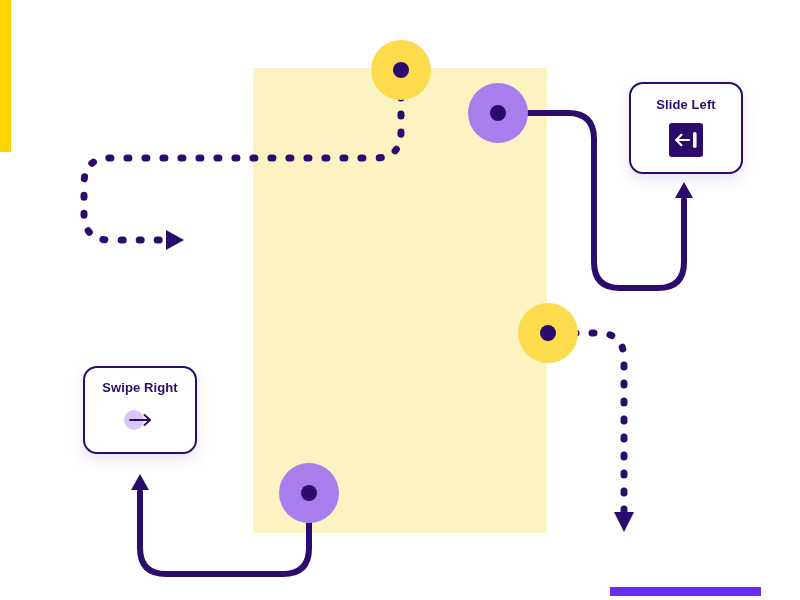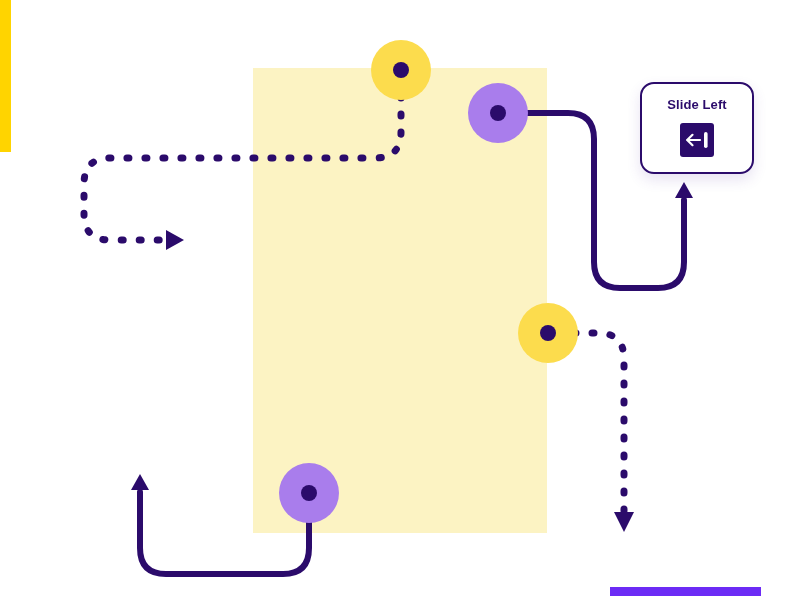--- a/index.html
+++ b/index.html
@@ -72,21 +72,20 @@
   .action-card {
     background: #ffffff;
     border: 2px solid #2B0B6B;
     border-radius: 14px;
     box-shadow: 0 6px 14px rgba(90, 60, 160, 0.14);
     display: flex;
     flex-direction: column;
     align-items: center;
     justify-content: flex-start;
     box-sizing: border-box;
-    margin-left: 11px;
   }
   .card-title {
     color: #2B0B6B;
     font-weight: bold;
     letter-spacing: 0.1px;
   }
 
   #card-slide-left {
     left: 629px; top: 82px;
     width: 114px; height: 92px;
@@ -167,14 +166,24 @@
     <div class="card-title">Slide Left</div>
     <div id="slide-left-icon">
       <svg width="26" height="20" viewBox="0 0 26 20">
         <path d="M 16,10 L 3.5,10" stroke="#ffffff" stroke-width="2.2" stroke-linecap="round" fill="none"></path>
         <path d="M 8.5,4.8 L 3.2,10 L 8.5,15.2" stroke="#ffffff" stroke-width="2.2" stroke-linecap="round" stroke-linejoin="round" fill="none"></path>
         <rect x="20" y="2" width="3.6" height="16" rx="1.8" fill="#ffffff"></rect>
       </svg>
     </div>
   </div>
 
+  <div class="abs action-card" id="card-swipe-right">
+    <div class="card-title">Swipe Right</div>
+    <div id="swipe-right-icon">
+      <span class="glyph-circle"></span>
+      <svg width="34" height="18" viewBox="0 0 34 18">
+        <path d="M 7,9 L 27,9" stroke="#2B0B6B" stroke-width="2" stroke-linecap="round" fill="none"></path>
+        <path d="M 21.5,4 L 27,9 L 21.5,14" stroke="#2B0B6B" stroke-width="2" stroke-linecap="round" stroke-linejoin="round" fill="none"></path>
+      </svg>
+    </div>
+  </div>
 
 </div>
 
 </body></html>

